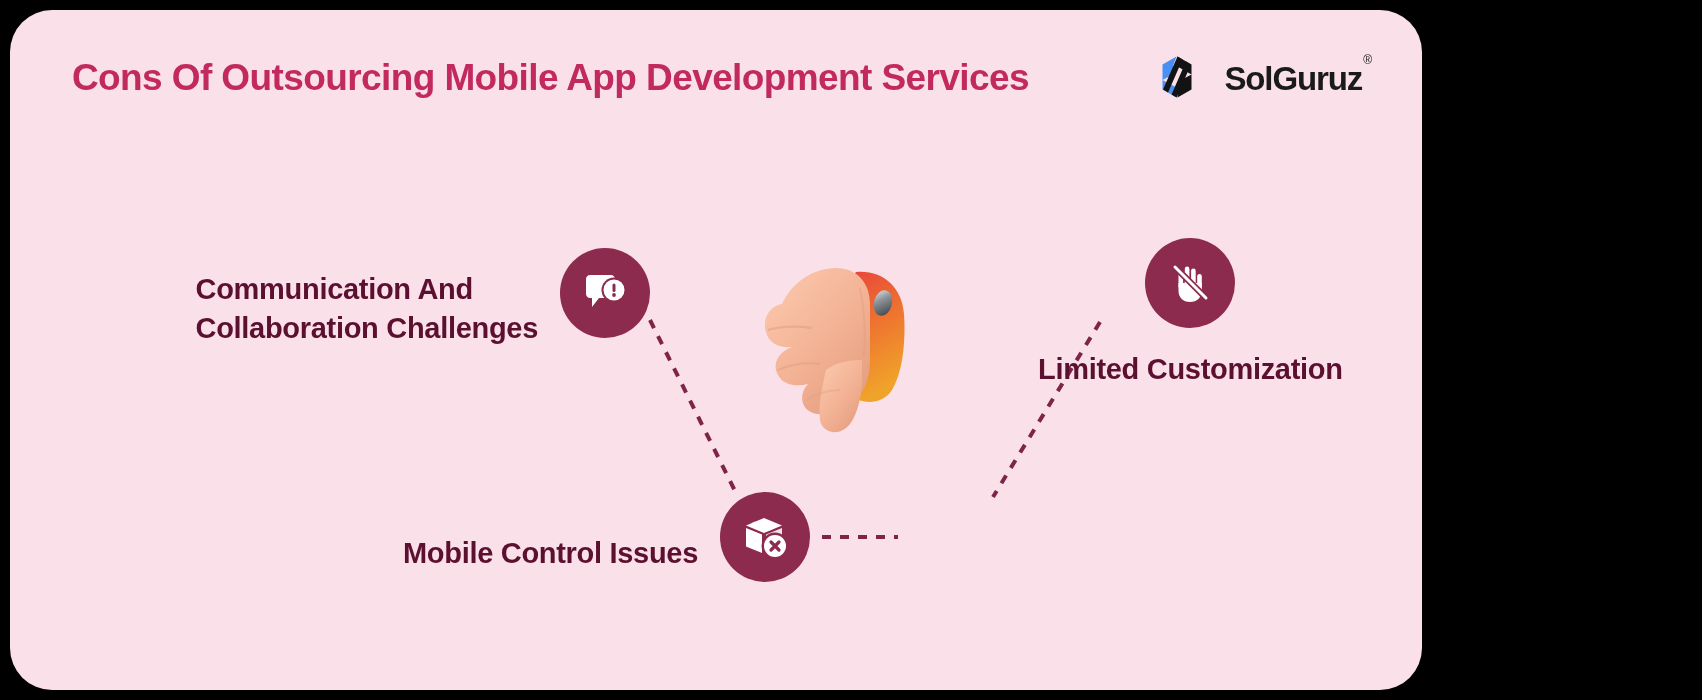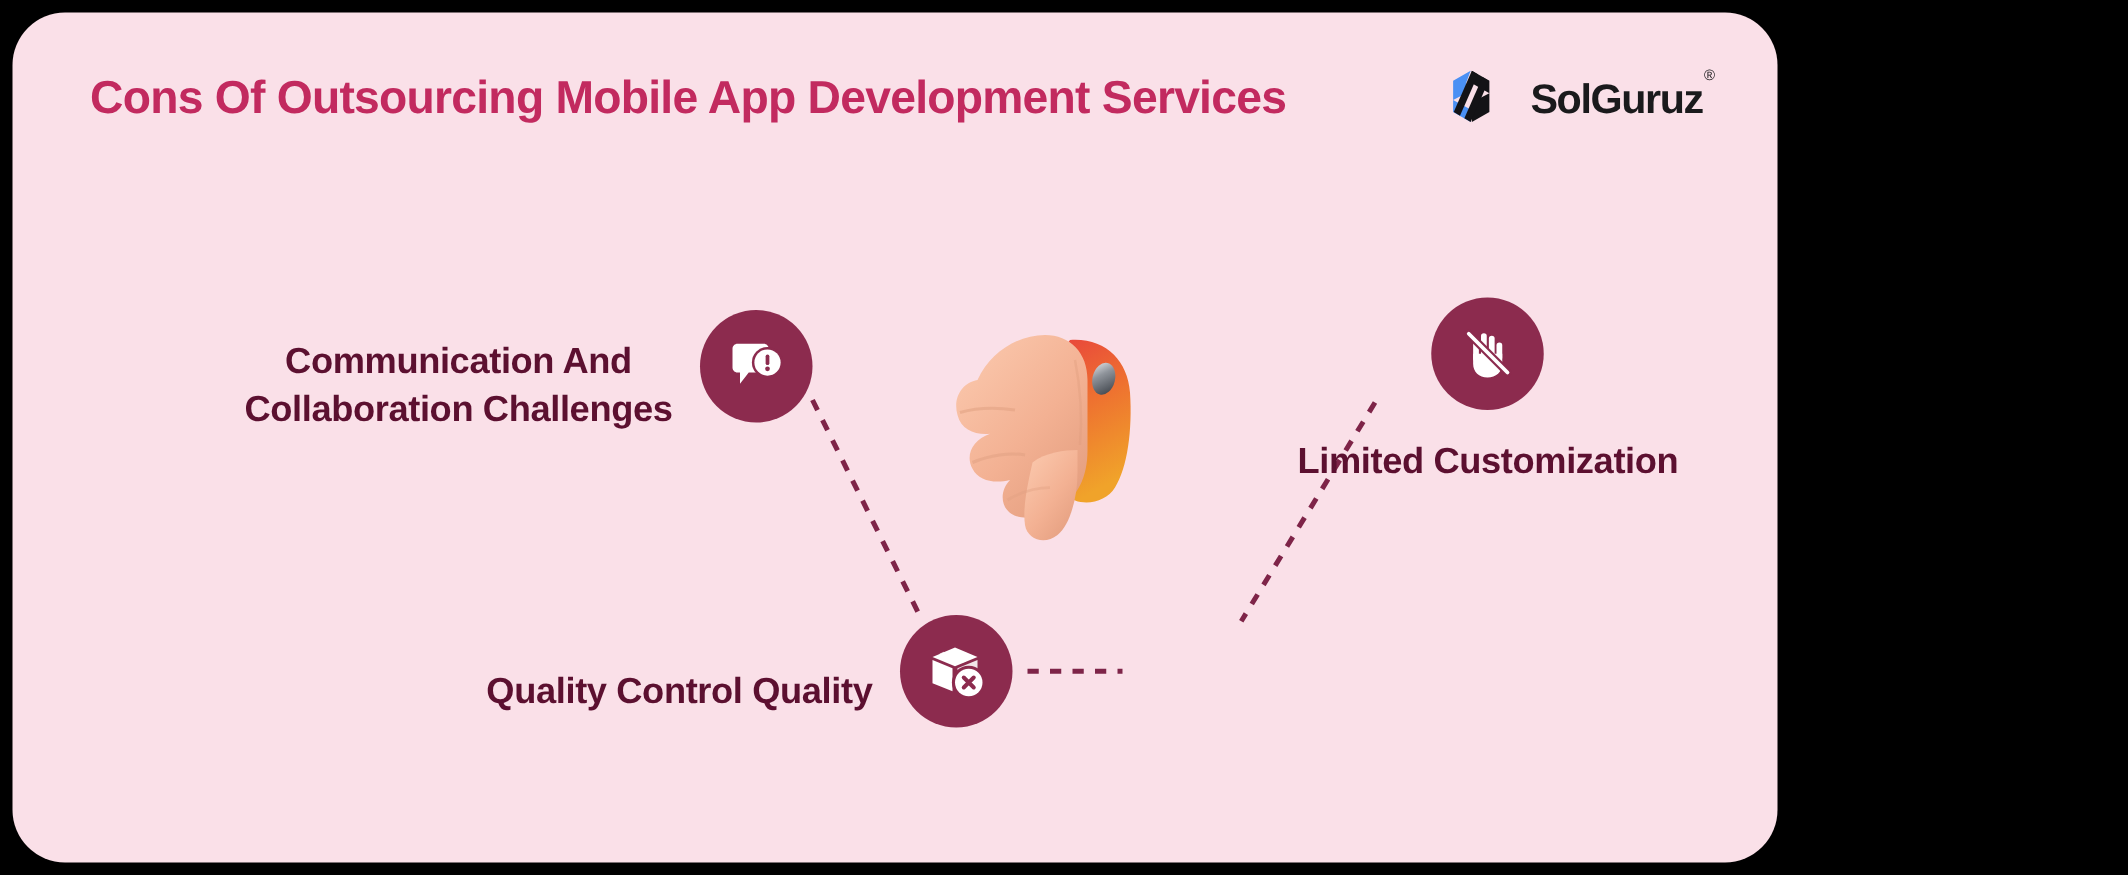--- a/index.html
+++ b/index.html
@@ -100,21 +100,21 @@
   }
   .node-label {
     font-size: 29px;
     font-weight: bold;
     color: #5C1030;
     line-height: 1.33;
     letter-spacing: -0.3px;
     white-space: pre-line;
   }
   .node.left  { flex-direction: row; }
-  .node.left .node-label { text-align: center; margin-top: 32px; }
+  .node.left .node-label { text-align: left; margin-top: 32px; }
   .node.right { flex-direction: column; }
   .node.right .node-label { text-align: left; }
 
   
   #node-communication { left: 100px;  top: 228px; width: 540px; justify-content: flex-end; }
   #node-limited       { left: 1028px; top: 228px; }
   #node-quality       { left: 290px;  top: 482px; width: 510px; justify-content: flex-end; }
   #node-security      { left: 892px;  top: 482px; }
 
   
@@ -218,21 +218,21 @@
                      L36.8 25 L13.5 25 Z"></path>
           </g>
           <line x1="10" y1="9" x2="41" y2="40" stroke="#8C2B4E" stroke-width="6.5" stroke-linecap="round"></line>
           <line x1="10" y1="9" x2="41" y2="40" stroke="#FFFFFF" stroke-width="3" stroke-linecap="round"></line>
         </svg>
       </div>
       <div class="node-label">Limited Customization</div>
     </div>
 
     <div class="node left" id="node-quality">
-      <div class="node-label">Quality Control Quality</div>
+      <div class="node-label">Mobile Control Issues</div>
       <div class="node-icon">
         <svg width="50" height="50" viewBox="0 0 50 50">
           <g fill="#FFFFFF">
             <path d="M24 6 L42 13.5 L24 21 L6 13.5 Z"></path>
             <path d="M6 16 L22 22.5 L22 41 L6 34.5 Z"></path>
             <path d="M26 22.5 L42 16 L42 34.5 L26 41 Z" opacity="0.88"></path>
             <path d="M15 9.4 L33 16.9 L29.5 18.4 L11.5 10.9 Z" opacity="0.7"></path>
           </g>
           <circle cx="35" cy="34" r="13.5" fill="#8C2B4E"></circle>
           <circle cx="35" cy="34" r="11" fill="#FFFFFF"></circle>

